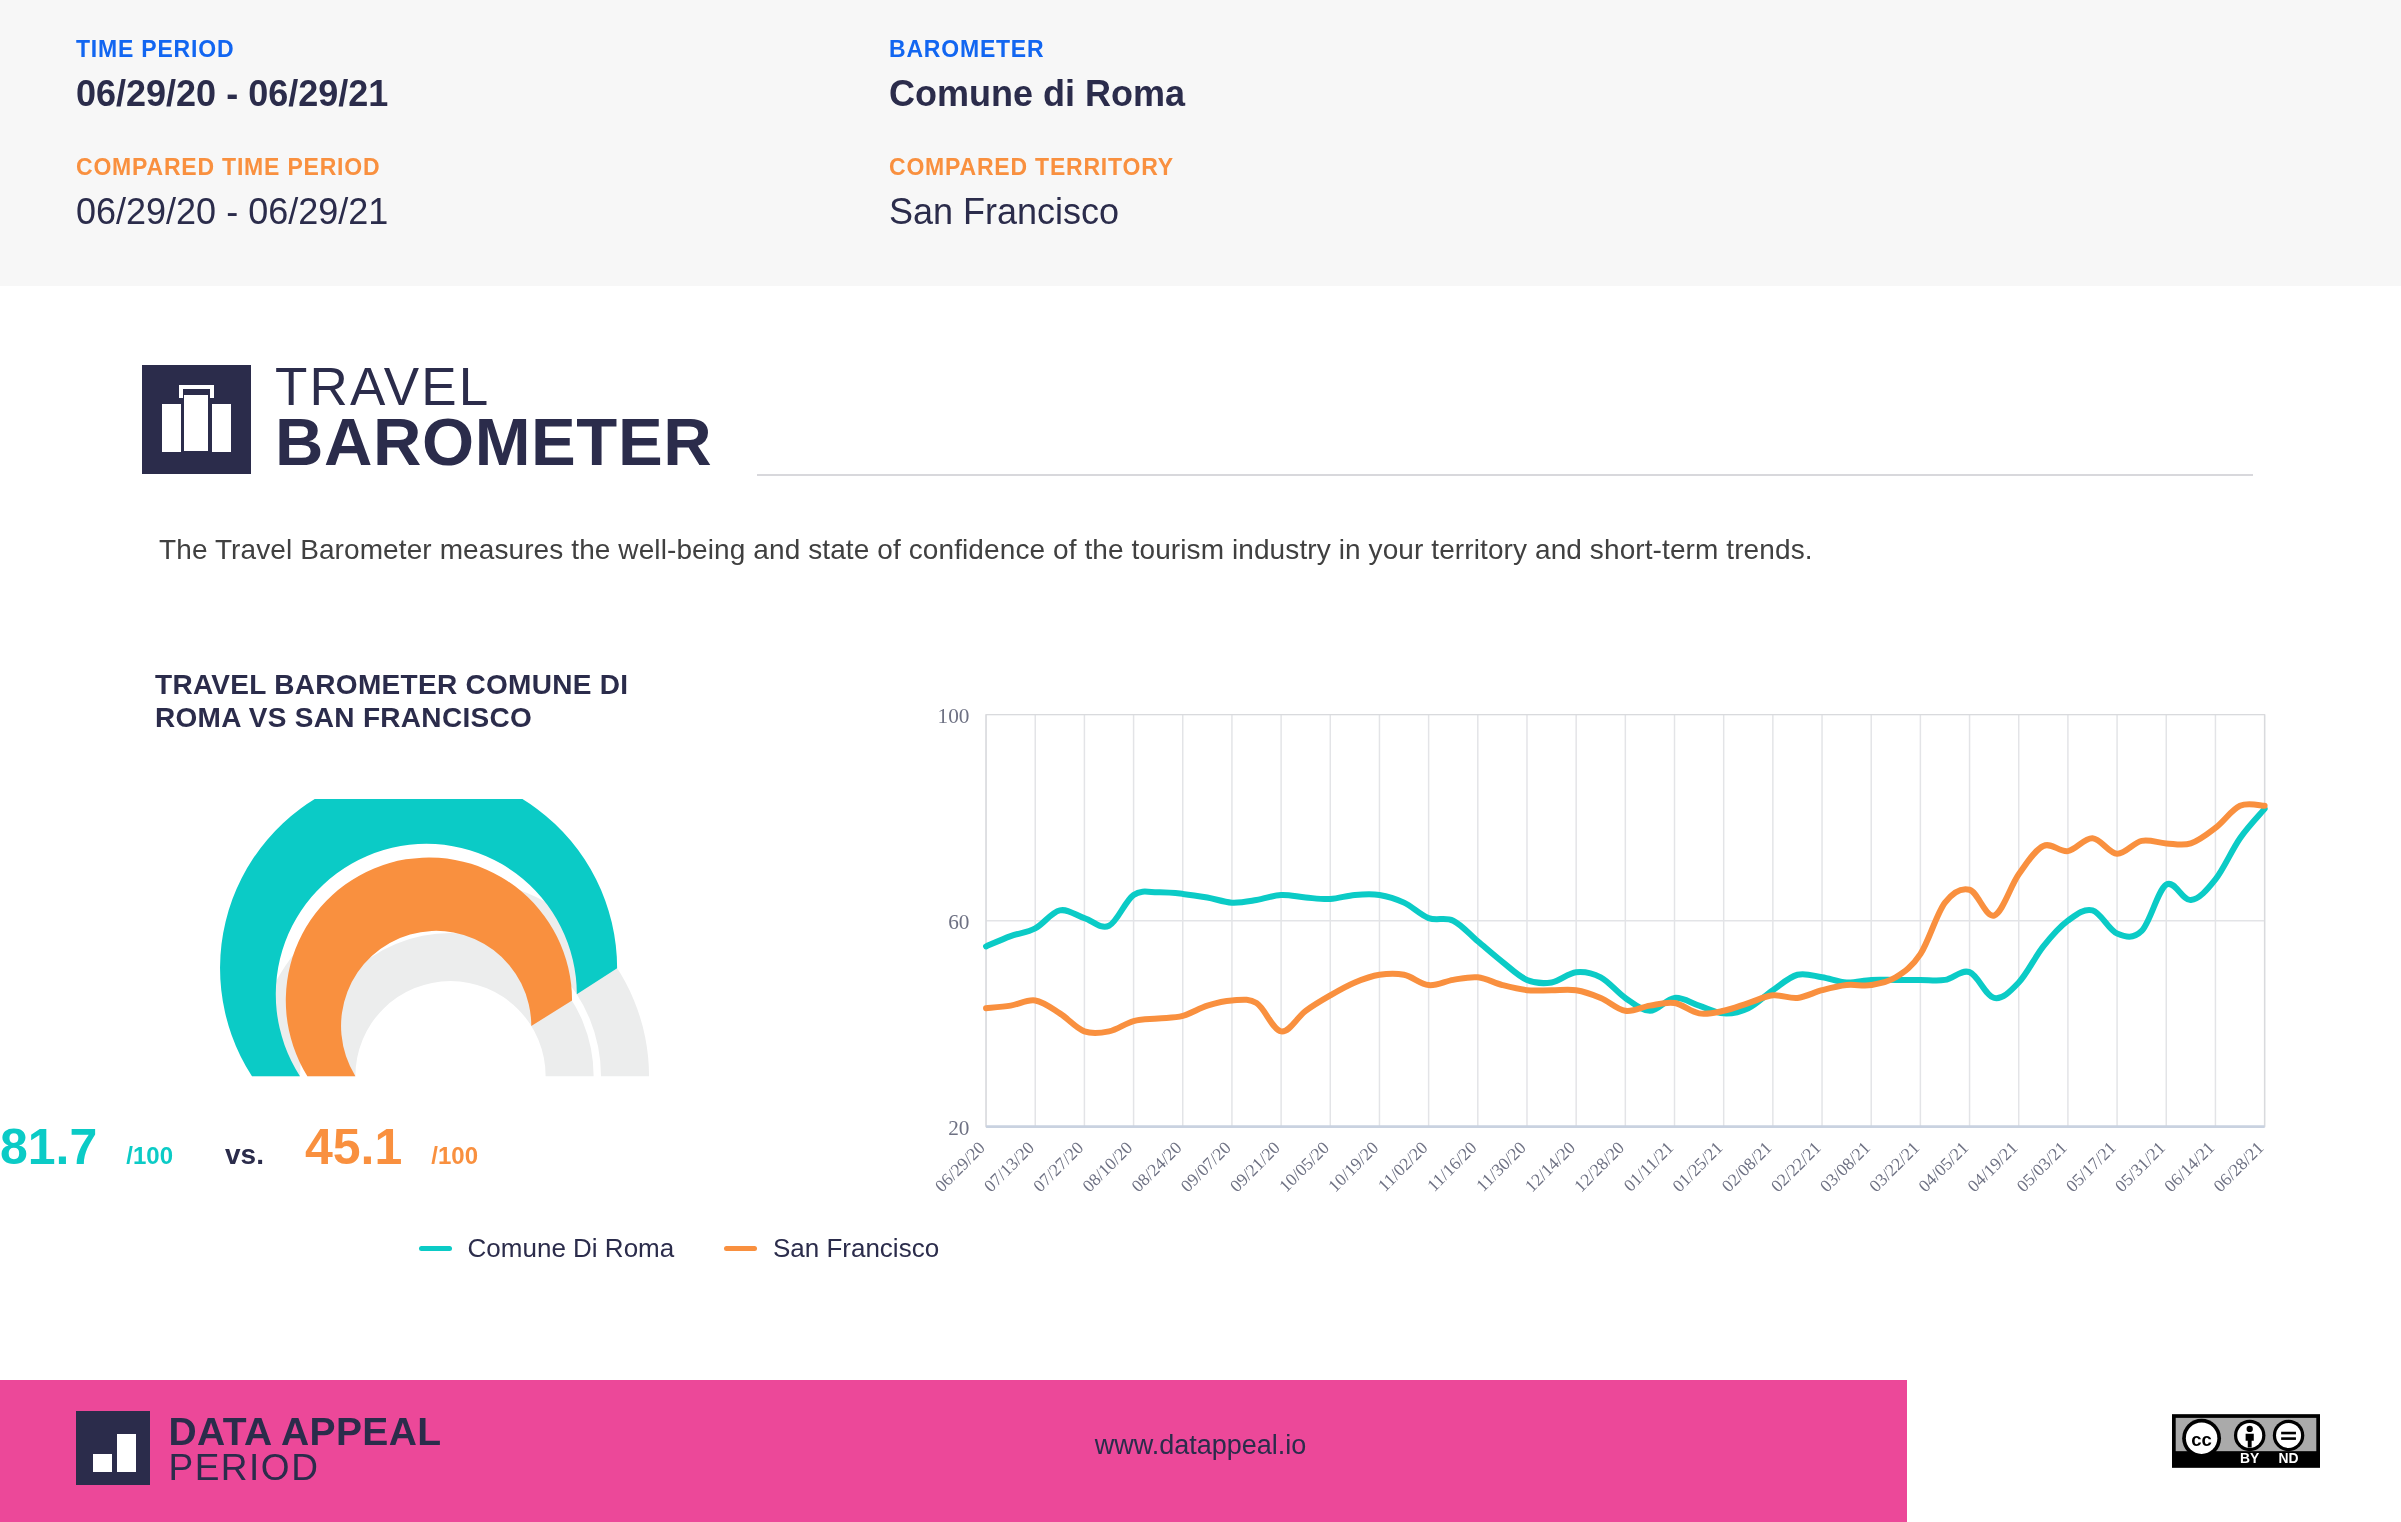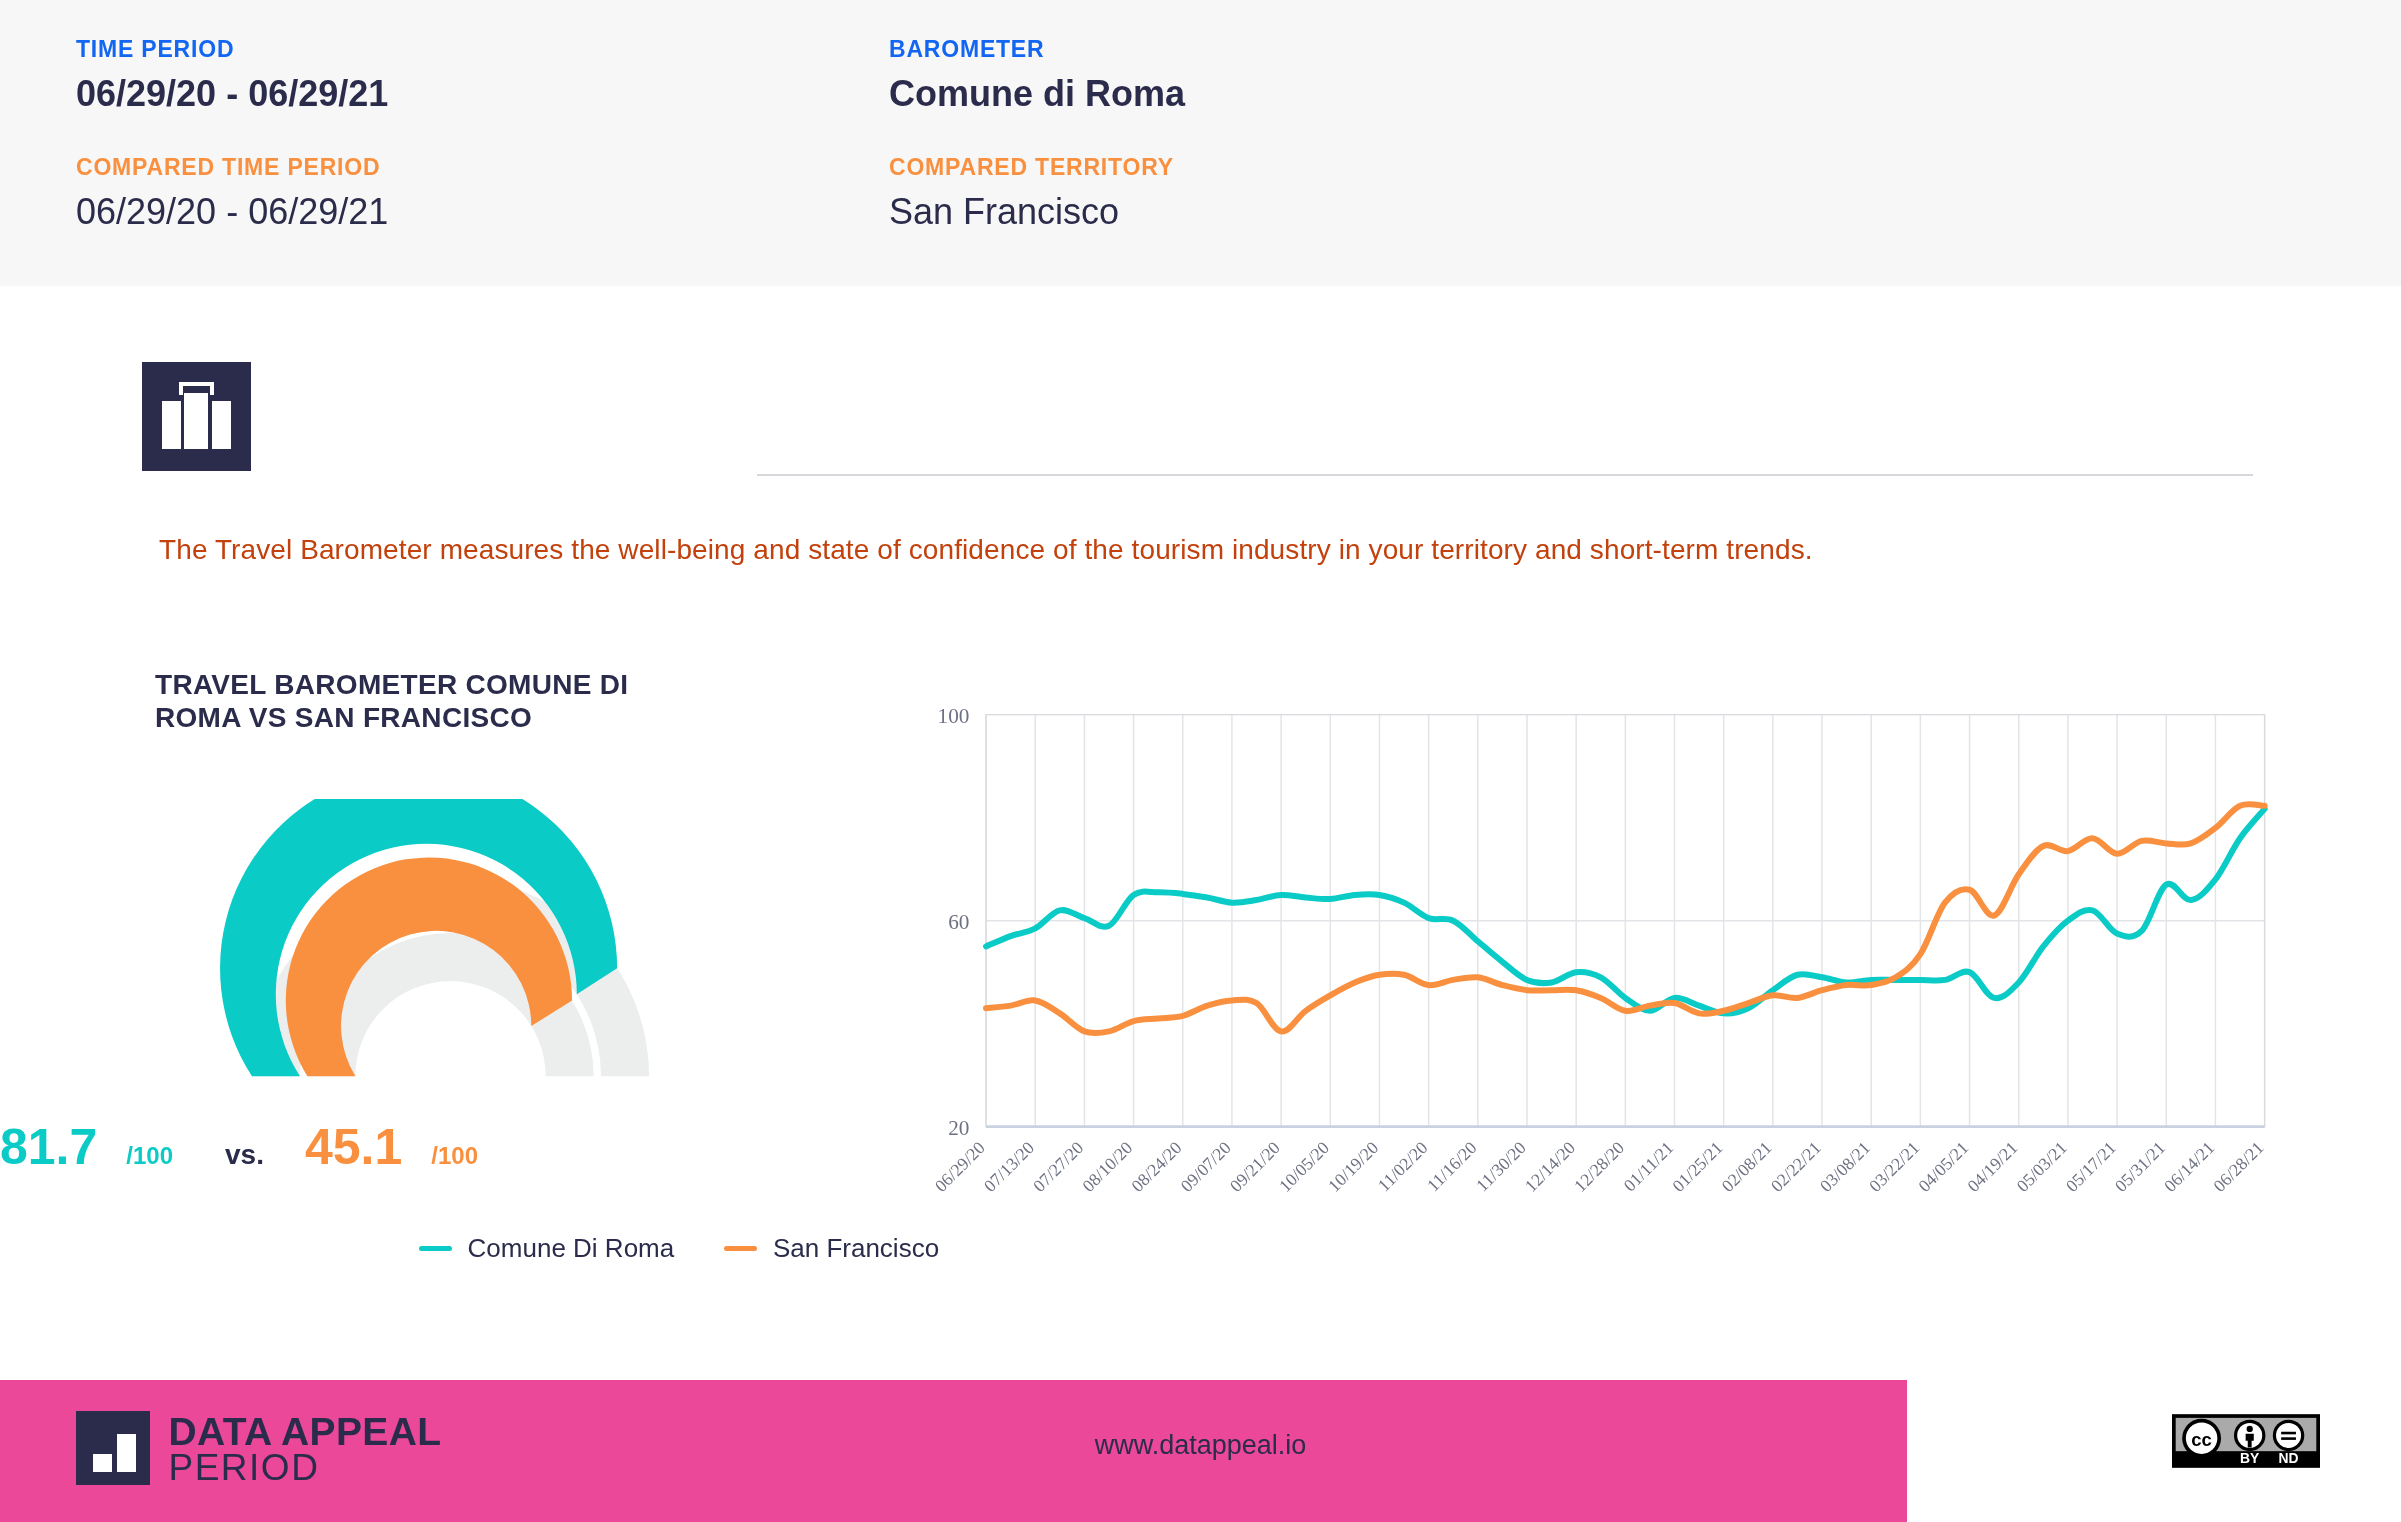--- a/index.html
+++ b/index.html
@@ -55,21 +55,21 @@
   .brand-l2{
     font-size:67px;font-weight:800;color:#2b2c4b;letter-spacing:0.6px;
   }
   .brand-rule{
     position:absolute;left:757px;top:474px;width:1496px;height:1.8px;background:#d8d8dc;
   }
 
   
   .desc{
     position:absolute;left:159px;top:534px;
-    font-size:28px;color:#c2410c;font-weight:400;letter-spacing:0.1px;
+    font-size:28px;color:#404040;font-weight:400;letter-spacing:0.1px;
   }
 
   
   .gauge-panel{position:absolute;left:155px;top:668px;width:647px;}
   .gauge-title{
     font-size:28px;font-weight:800;color:#2b2c4b;letter-spacing:0.3px;
     line-height:1.18;width:545px;text-transform:uppercase;
   }
   .gauge-wrap{position:relative;width:591px;height:314px;margin-top:65px;}
   .gauge-svg{display:block;}
@@ -151,20 +151,24 @@
     <div class="hdr-value light">San Francisco</div>
   </div>
 </div>
 
 <div class="brand">
   <div class="brand-mark">
     <span class="bar handle"></span>
     <span class="bar b-left"></span>
     <span class="bar b-mid"></span>
     <span class="bar b-right"></span>
+  </div>
+  <div class="brand-words">
+    <div class="brand-l1">TRAVEL</div>
+    <div class="brand-l2">BAROMETER</div>
   </div>
 </div>
 <div class="brand-rule"></div>
 
 <div class="desc">The Travel Barometer measures the well-being and state of confidence of the tourism industry in your territory and short-term trends.</div>
 
 <div class="gauge-panel">
   <div class="gauge-title">TRAVEL BAROMETER COMUNE DI ROMA VS SAN FRANCISCO</div>
   <div class="gauge-wrap">
     <svg class="gauge-svg" width="591" height="305" viewBox="0 0 640 330">

